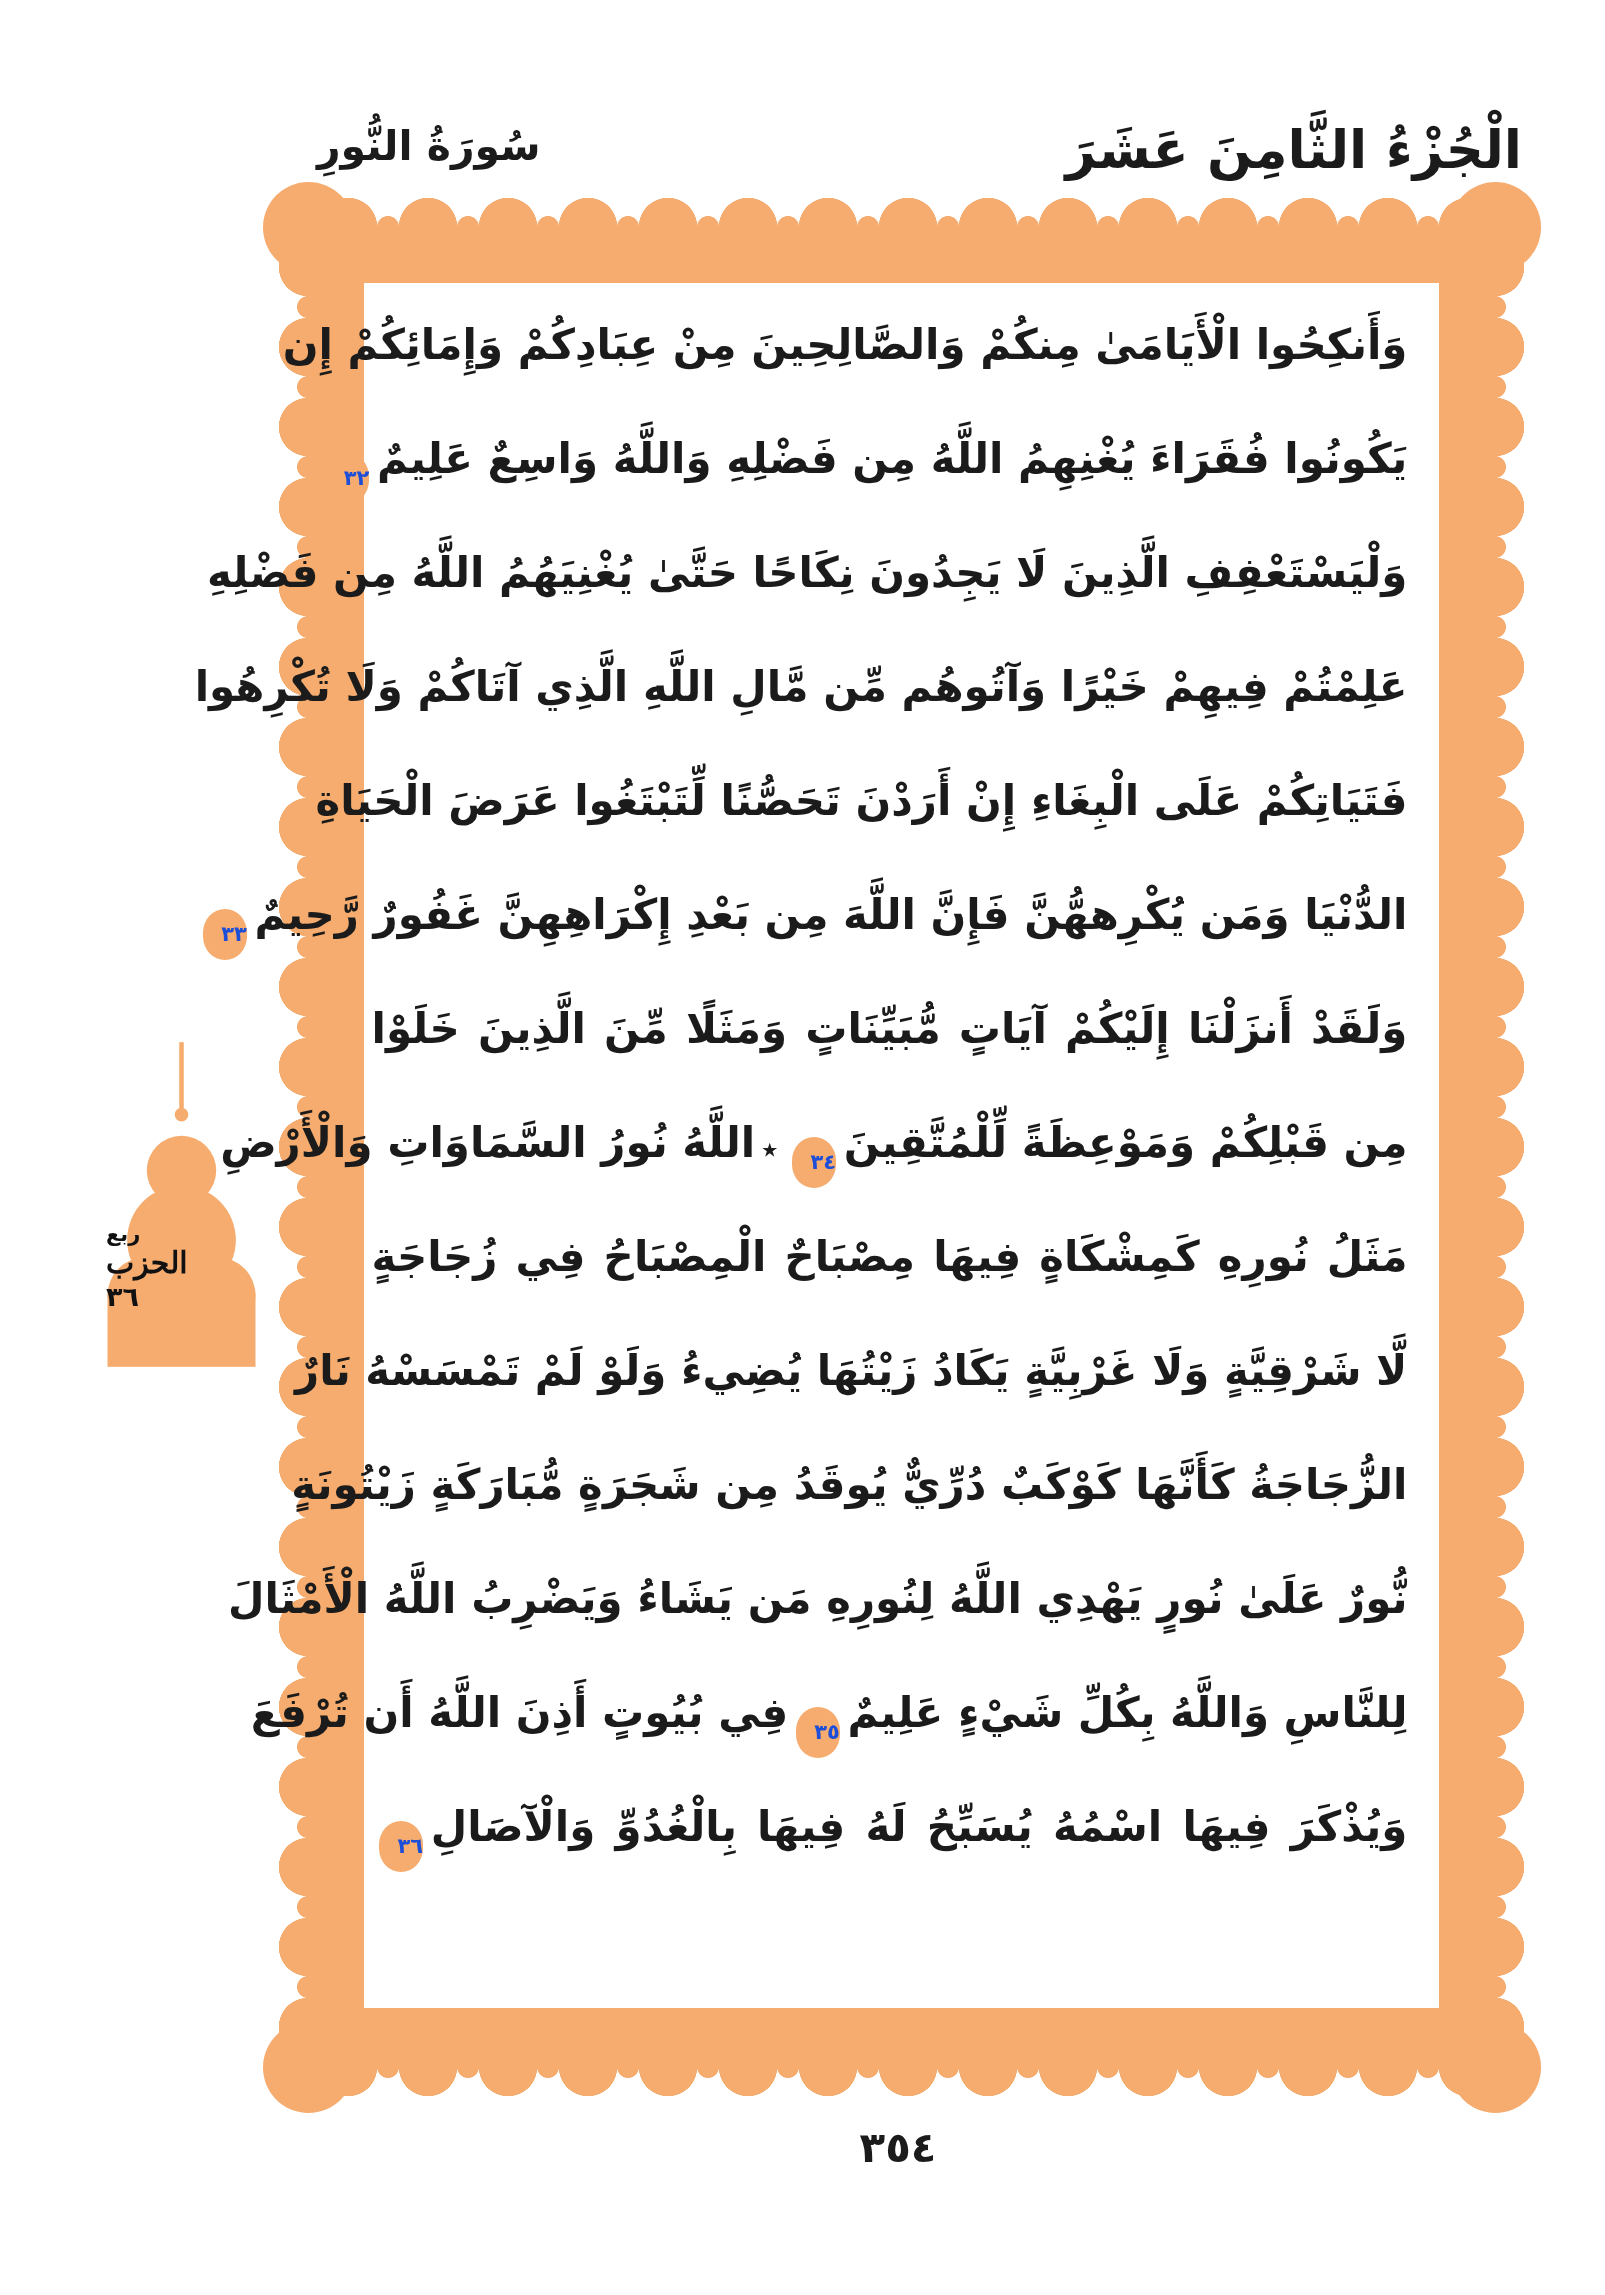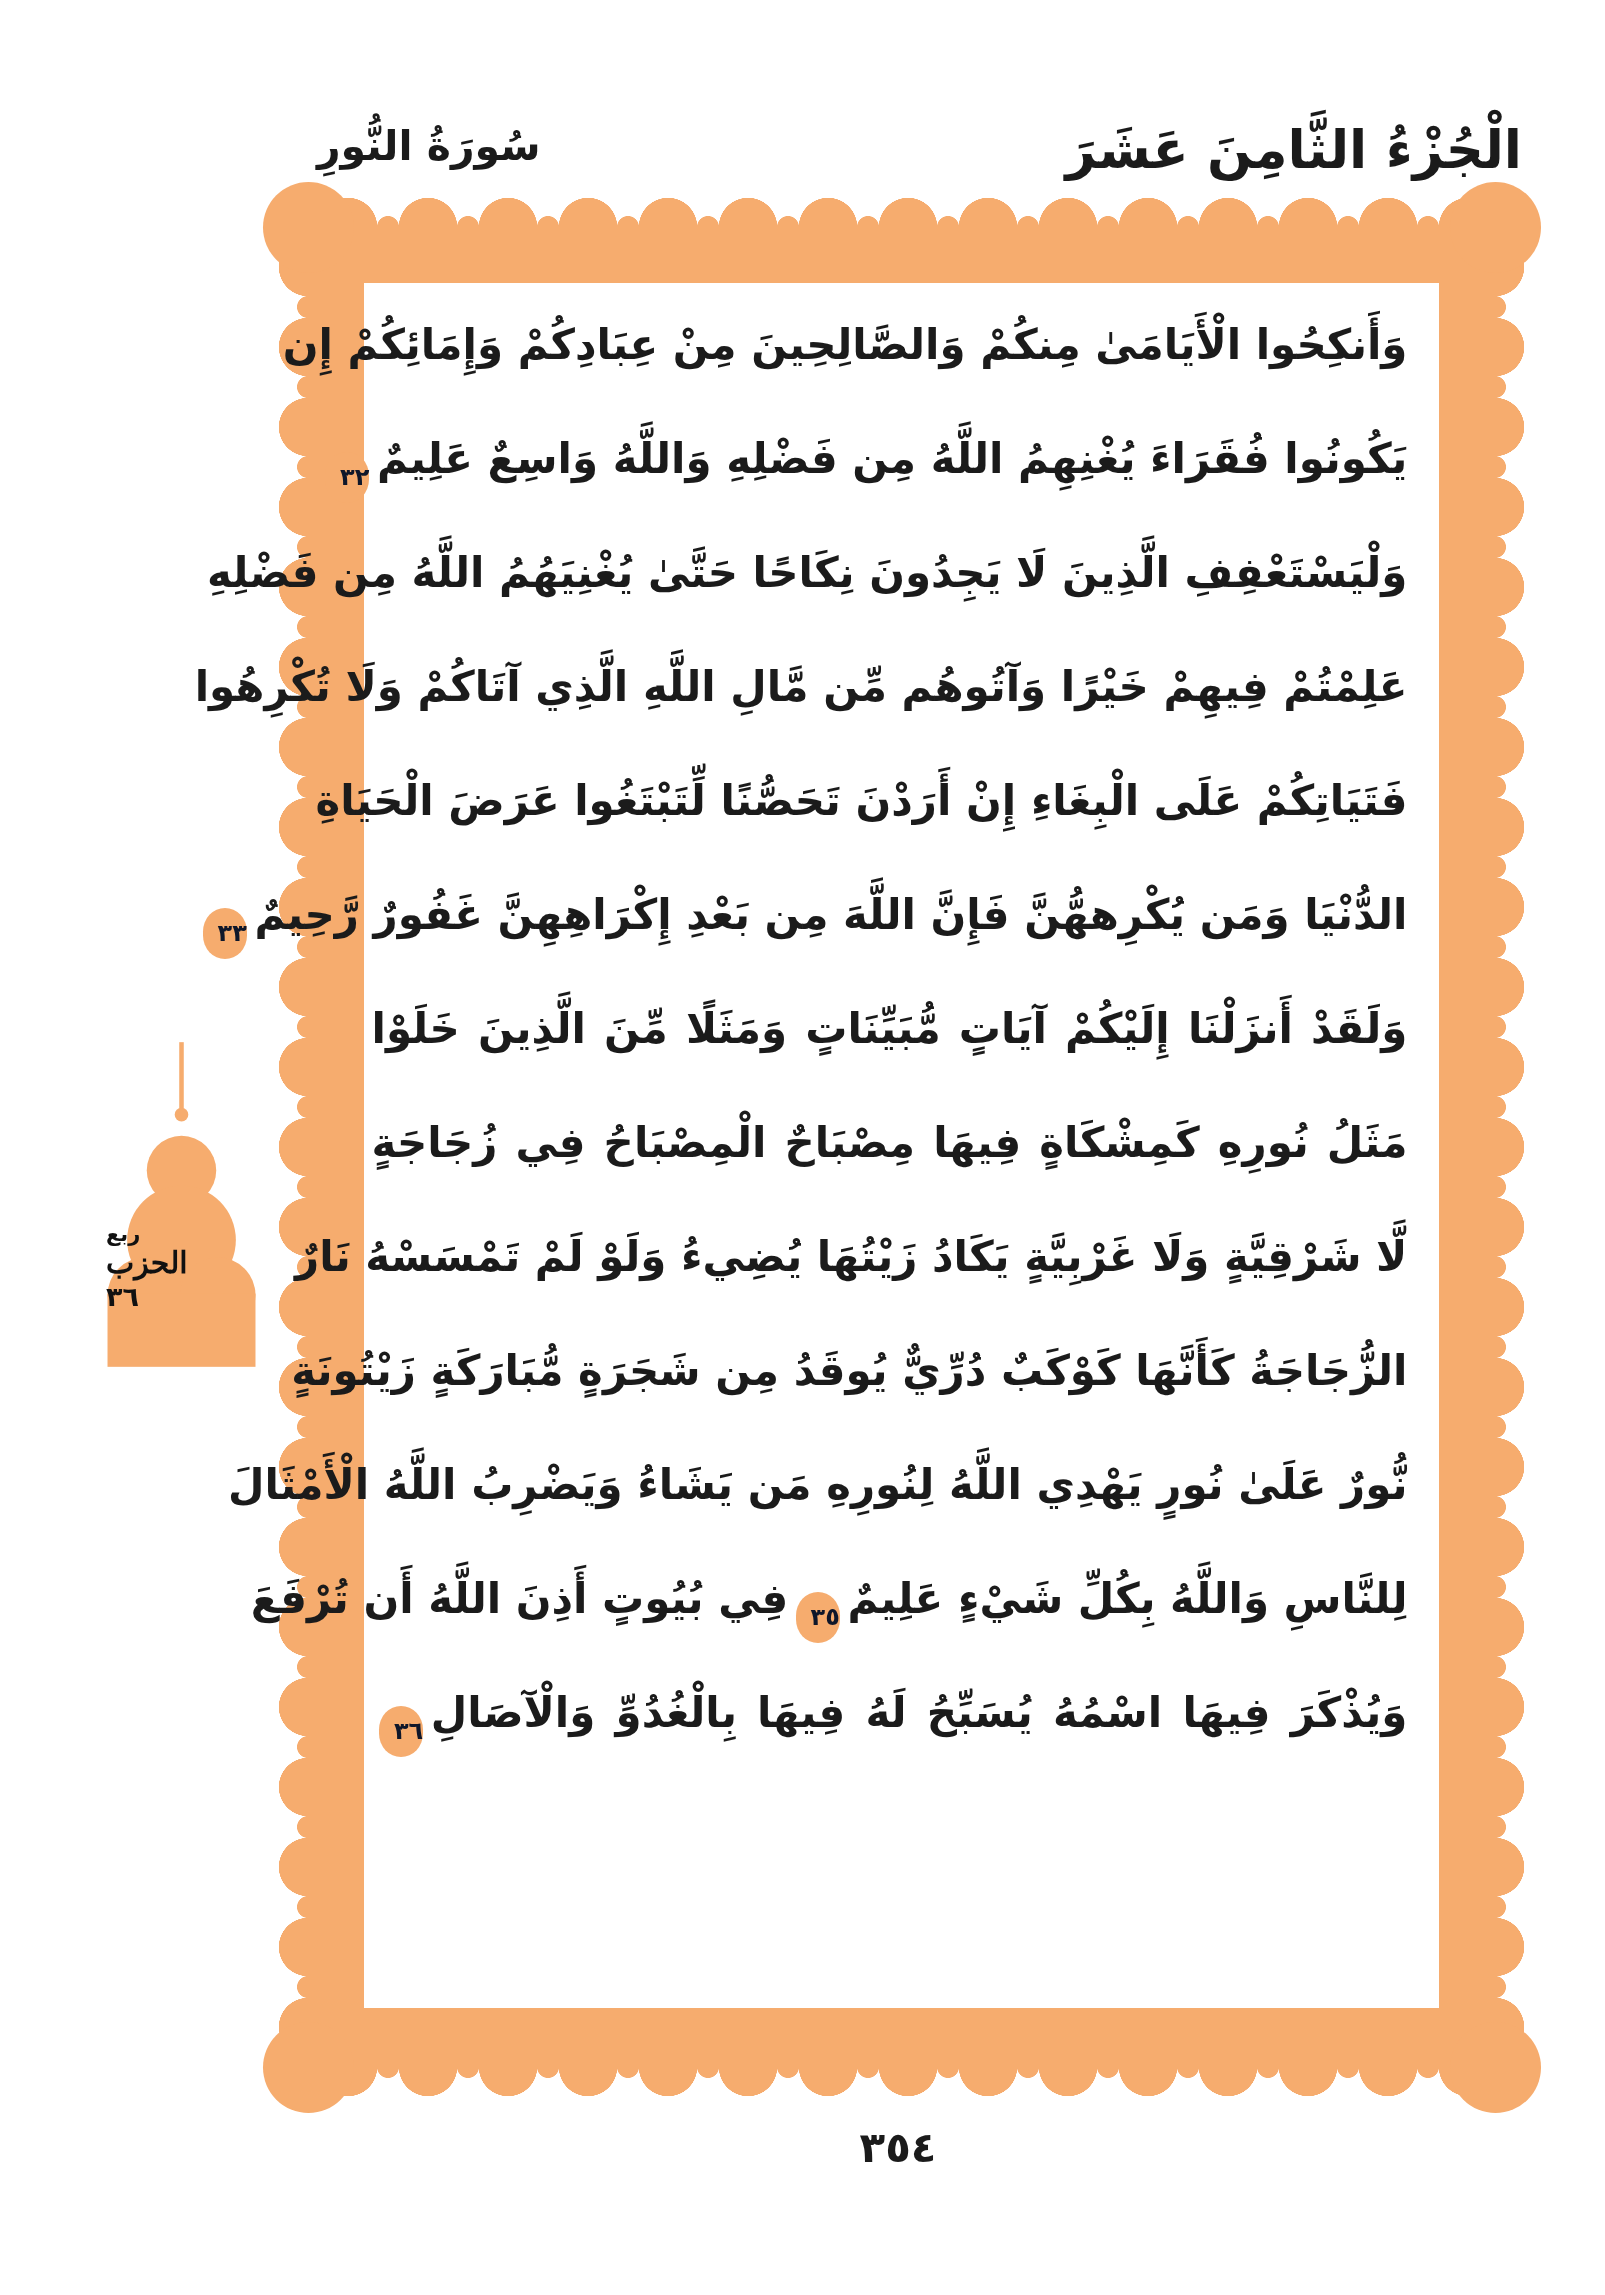--- a/index.html
+++ b/index.html
@@ -48,21 +48,21 @@
   .corner{position:absolute;width:91px;height:91px;border-radius:50%;background:var(--orange);}
   .corner.tl{left:-13.6px;top:-13.6px;}
 
   
   .text-block{position:absolute;left:352px;top:283px;width:1075px;height:1725px;
     box-sizing:border-box;padding:4.5px 19.6px 0 19.6px;direction:rtl;}
   .qline{display:block;height:114px;line-height:114px;font-size:42px;font-weight:bold;
     color:var(--ink);white-space:nowrap;text-align:justify;text-align-last:justify;}
   .qline > span.qtxt{display:inline;}
   .ayah-marker{display:inline-block;width:44px;height:51px;background:var(--orange);
-    border-radius:50% 50% 50% 50%/46% 46% 46% 46%;color:#0f172a;font-size:24px;font-weight:bold;
+    border-radius:50% 50% 50% 50%/46% 46% 46% 46%;color:#1d4ed8;font-size:21px;font-weight:bold;
     line-height:51px;text-align:center;vertical-align:-12px;margin:0 7.6px;}
   .hizb-star{font-size:32px;vertical-align:-3px;margin:0 6px;font-weight:normal;}
 
   
   .hizb{position:absolute;left:106px;top:1042px;width:151px;height:325px;}
   .hizb svg{position:absolute;left:0;top:0;}
   .hizb-text{position:absolute;left:0;right:0;top:180px;text-align:left;direction:rtl;
     color:#111;font-weight:bold;line-height:1.15;}
   .hizb-text .l1{font-size:21px;display:block;}
   .hizb-text .l2{font-size:30px;display:block;font-family:Liberation Serif, serif;}
@@ -95,20 +95,21 @@
   </div>
 
   <div class="text-block">
     <div class="qline"><span class="qtxt">وَأَنكِحُوا الْأَيَامَىٰ مِنكُمْ وَالصَّالِحِينَ مِنْ عِبَادِكُمْ وَإِمَائِكُمْ إِن</span></div>
     <div class="qline"><span class="qtxt">يَكُونُوا فُقَرَاءَ يُغْنِهِمُ اللَّهُ مِن فَضْلِهِ وَاللَّهُ وَاسِعٌ عَلِيمٌ</span><span class="ayah-marker">٣٢</span></div>
     <div class="qline"><span class="qtxt">وَلْيَسْتَعْفِفِ الَّذِينَ لَا يَجِدُونَ نِكَاحًا حَتَّىٰ يُغْنِيَهُمُ اللَّهُ مِن فَضْلِهِ</span></div>
     <div class="qline"><span class="qtxt">عَلِمْتُمْ فِيهِمْ خَيْرًا وَآتُوهُم مِّن مَّالِ اللَّهِ الَّذِي آتَاكُمْ وَلَا تُكْرِهُوا</span></div>
     <div class="qline"><span class="qtxt">فَتَيَاتِكُمْ عَلَى الْبِغَاءِ إِنْ أَرَدْنَ تَحَصُّنًا لِّتَبْتَغُوا عَرَضَ الْحَيَاةِ</span></div>
     <div class="qline"><span class="qtxt">الدُّنْيَا وَمَن يُكْرِههُّنَّ فَإِنَّ اللَّهَ مِن بَعْدِ إِكْرَاهِهِنَّ غَفُورٌ رَّحِيمٌ</span><span class="ayah-marker">٣٣</span></div>
     <div class="qline"><span class="qtxt">وَلَقَدْ أَنزَلْنَا إِلَيْكُمْ آيَاتٍ مُّبَيِّنَاتٍ وَمَثَلًا مِّنَ الَّذِينَ خَلَوْا</span></div>
+    <div class="qline"><span class="qtxt">مِن قَبْلِكُمْ وَمَوْعِظَةً لِّلْمُتَّقِينَ</span><span class="ayah-marker">٣٤</span><span class="hizb-star">٭</span><span class="qtxt">اللَّهُ نُورُ السَّمَاوَاتِ وَالْأَرْضِ</span></div>
     <div class="qline"><span class="qtxt">مَثَلُ نُورِهِ كَمِشْكَاةٍ فِيهَا مِصْبَاحٌ الْمِصْبَاحُ فِي زُجَاجَةٍ</span></div>
     <div class="qline"><span class="qtxt">لَّا شَرْقِيَّةٍ وَلَا غَرْبِيَّةٍ يَكَادُ زَيْتُهَا يُضِيءُ وَلَوْ لَمْ تَمْسَسْهُ نَارٌ</span></div>
     <div class="qline"><span class="qtxt">الزُّجَاجَةُ كَأَنَّهَا كَوْكَبٌ دُرِّيٌّ يُوقَدُ مِن شَجَرَةٍ مُّبَارَكَةٍ زَيْتُونَةٍ</span></div>
     <div class="qline"><span class="qtxt">نُّورٌ عَلَىٰ نُورٍ يَهْدِي اللَّهُ لِنُورِهِ مَن يَشَاءُ وَيَضْرِبُ اللَّهُ الْأَمْثَالَ</span></div>
     <div class="qline"><span class="qtxt">لِلنَّاسِ وَاللَّهُ بِكُلِّ شَيْءٍ عَلِيمٌ</span><span class="ayah-marker">٣٥</span><span class="qtxt">فِي بُيُوتٍ أَذِنَ اللَّهُ أَن تُرْفَعَ</span></div>
     <div class="qline"><span class="qtxt">وَيُذْكَرَ فِيهَا اسْمُهُ يُسَبِّحُ لَهُ فِيهَا بِالْغُدُوِّ وَالْآصَالِ</span><span class="ayah-marker">٣٦</span></div>
   </div>
 
   <div class="hizb">
     <svg width="151" height="325" viewBox="0 0 200 430">

